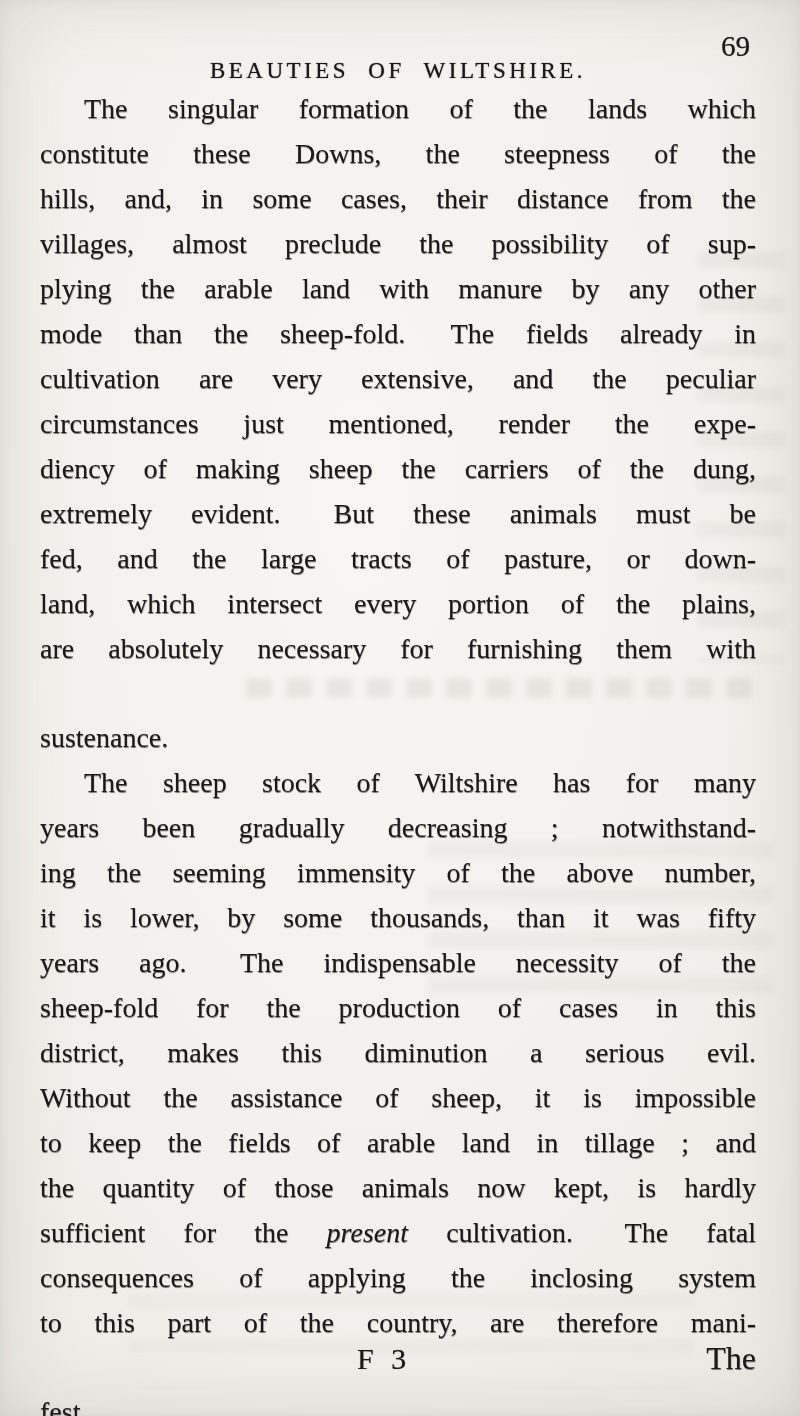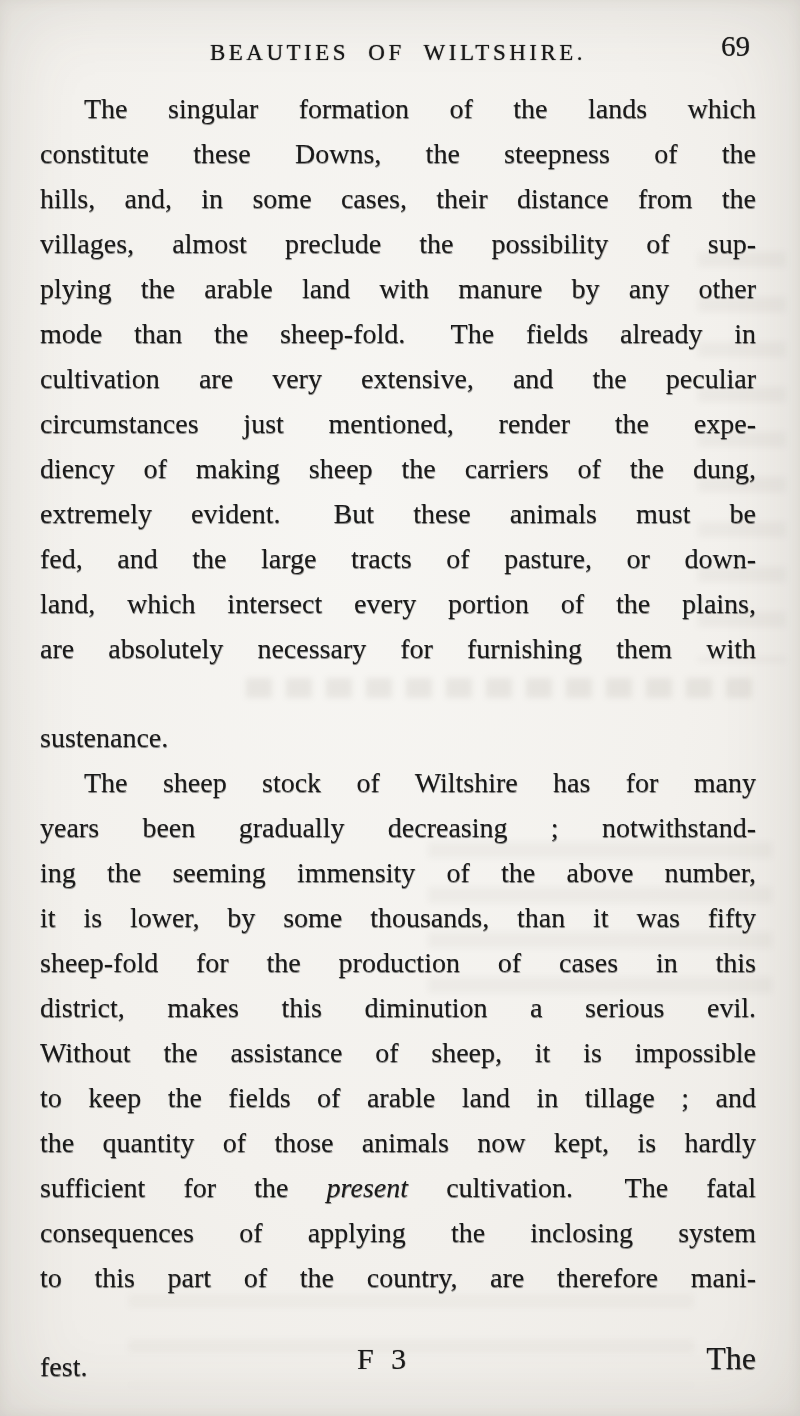--- a/index.html
+++ b/index.html
@@ -31,21 +31,21 @@
   .running-header {
     position: absolute;
     top: 34px;
     left: 40px;
     width: 716px;
     height: 40px;
     text-align: center;
   }
   .header-title {
     display: inline-block;
-    margin-top: 6px;
+    margin-top: 24px;
     font-size: 23px;
     letter-spacing: 3.5px;
     word-spacing: 10px;
     text-shadow: 0 0 1.1px rgba(20, 20, 20, 0.8);
     font-family: Liberation Serif, serif;
   }
   .page-number {
     position: absolute;
     right: 6px;
     top: -4px;
@@ -157,20 +157,21 @@
         <div class="line">fed, and the large tracts of pasture, or down-</div>
         <div class="line">land, which intersect every portion of the plains,</div>
         <div class="line">are absolutely necessary for furnishing them with</div>
         <div class="line flush">sustenance.</div>
       </div>
       <div class="paragraph">
         <div class="line indent">The sheep stock of Wiltshire has for many</div>
         <div class="line">years been gradually decreasing ; notwithstand-</div>
         <div class="line">ing the seeming immensity of the above number,</div>
         <div class="line">it is lower, by some thousands, than it was fifty</div>
+        <div class="line">years ago.  The indispensable necessity of the</div>
         <div class="line">sheep-fold for the production of cases in this</div>
         <div class="line">district, makes this diminution a serious evil.</div>
         <div class="line">Without the assistance of sheep, it is impossible</div>
         <div class="line">to keep the fields of arable land in tillage ; and</div>
         <div class="line">the quantity of those animals now kept, is hardly</div>
         <div class="line"><span>sufficient for the </span><span class="italic">present</span><span> cultivation.  The fatal</span></div>
         <div class="line">consequences of applying the inclosing system</div>
         <div class="line">to this part of the country, are therefore mani-</div>
         <div class="line flush">fest.</div>
       </div>

